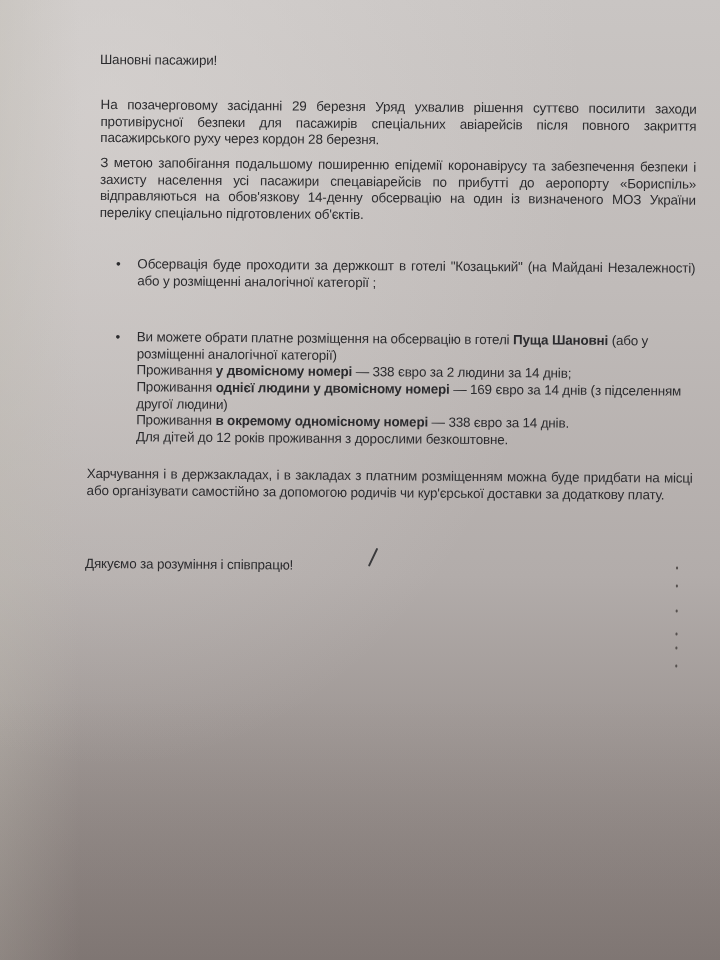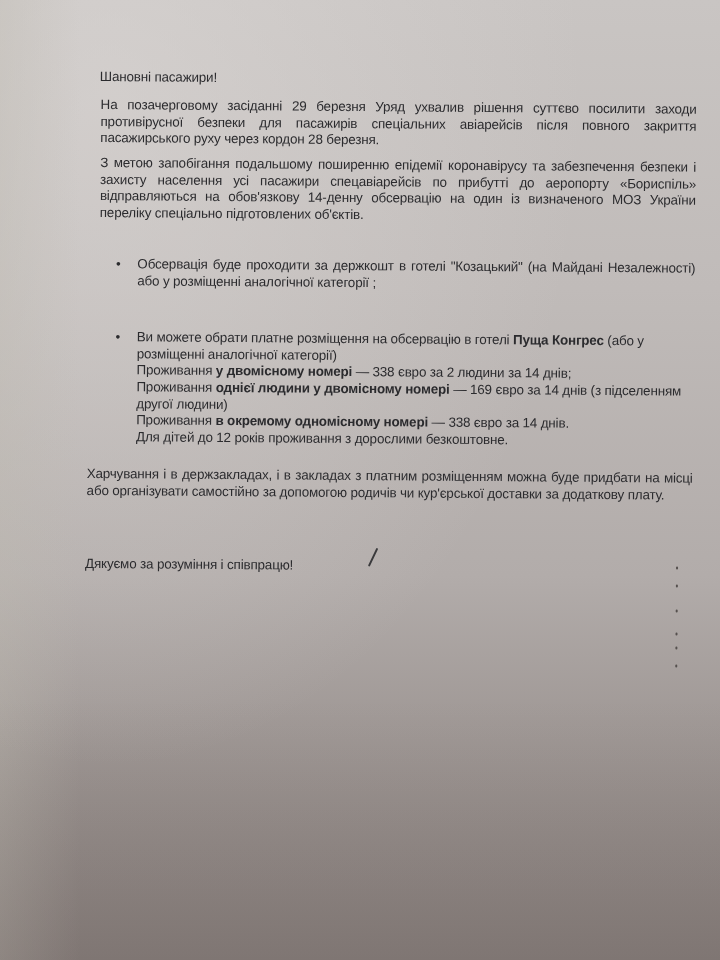--- a/index.html
+++ b/index.html
@@ -43,21 +43,21 @@
       position: absolute;
       font-size: 13.4px;
       line-height: 16.6px;
       letter-spacing: -0.15px;
       color: #2b2b2e;
     }
     .justify {
       text-align: justify;
       text-align-last: left;
     }
-    .greeting { left: 100px; top: 69px; }
+    .greeting { left: 100px; top: 52px; }
     .p1 { left: 101px; top: 97px; width: 596px; }
     .p2 { left: 101px; top: 155px; width: 596px; }
     .bullets { left: 115px; top: 256px; width: 582px; }
     .bullet {
       position: relative;
       padding-left: 24px;
     }
     .bullet + .bullet { margin-top: 40px; }
     .bullet-dot {
       position: absolute;
@@ -107,21 +107,21 @@
 
   <div class="text bullets">
     <div class="bullet">
       <span class="bullet-dot">•</span>
       <div class="bullet-body justify">Обсервація буде проходити за держкошт в готелі "Козацький" (на Майдані Незалежності) або у розміщенні аналогічної категорії ;</div>
     </div>
 
     <div class="bullet">
       <span class="bullet-dot">•</span>
       <div class="bullet-body">
-        <span class="line"><span>Ви можете обрати платне розміщення на обсервацію в готелі </span><b>Пуща Конгрес</b><span> (або у розміщенні аналогічної категорії)</span></span>
+        <span class="line"><span>Ви можете обрати платне розміщення на обсервацію в готелі </span><b>Пуща Шановні</b><span> (або у розміщенні аналогічної категорії)</span></span>
         <span class="line"><span>Проживання </span><b>у двомісному номері</b><span> — 338 євро за 2 людини за 14 днів;</span></span>
         <span class="line"><span>Проживання </span><b>однієї людини у двомісному номері</b><span> — 169 євро за 14 днів (з підселенням другої людини)</span></span>
         <span class="line"><span>Проживання </span><b>в окремому одномісному номері</b><span> — 338 євро за 14 днів.</span></span>
         <span class="line">Для дітей до 12 років проживання з дорослими безкоштовне.</span>
       </div>
     </div>
   </div>
 
   <div class="text p3 justify">Харчування і в держзакладах, і в закладах з платним розміщенням можна буде придбати на місці або організувати самостійно за допомогою родичів чи кур'єрської доставки за додаткову плату.</div>
 

